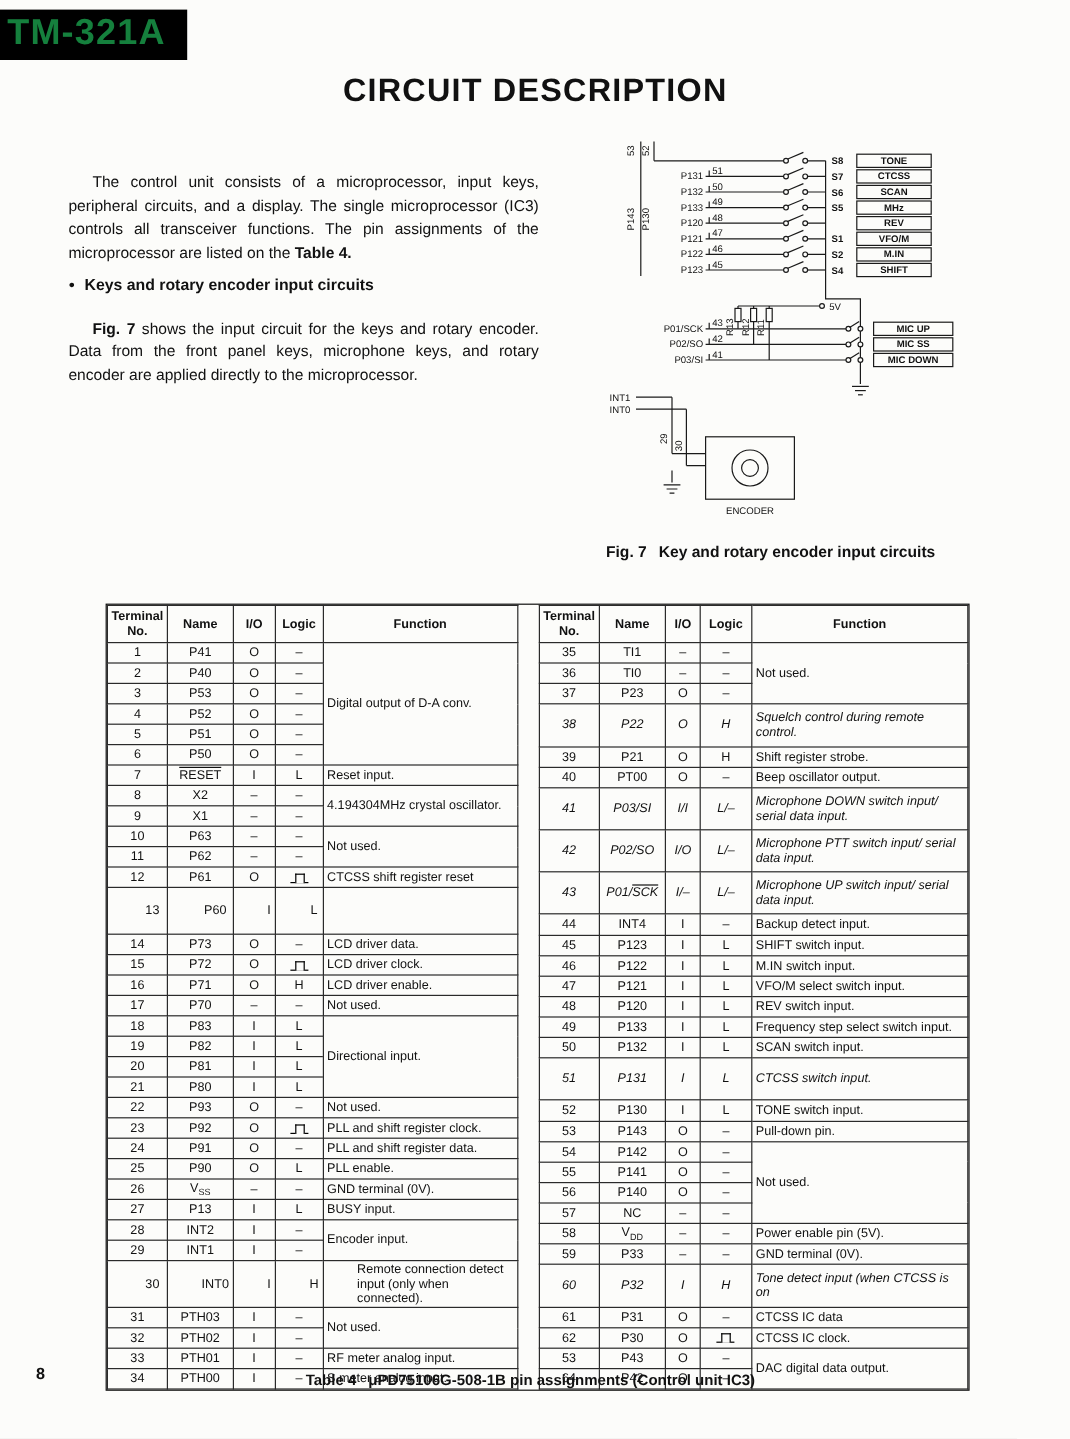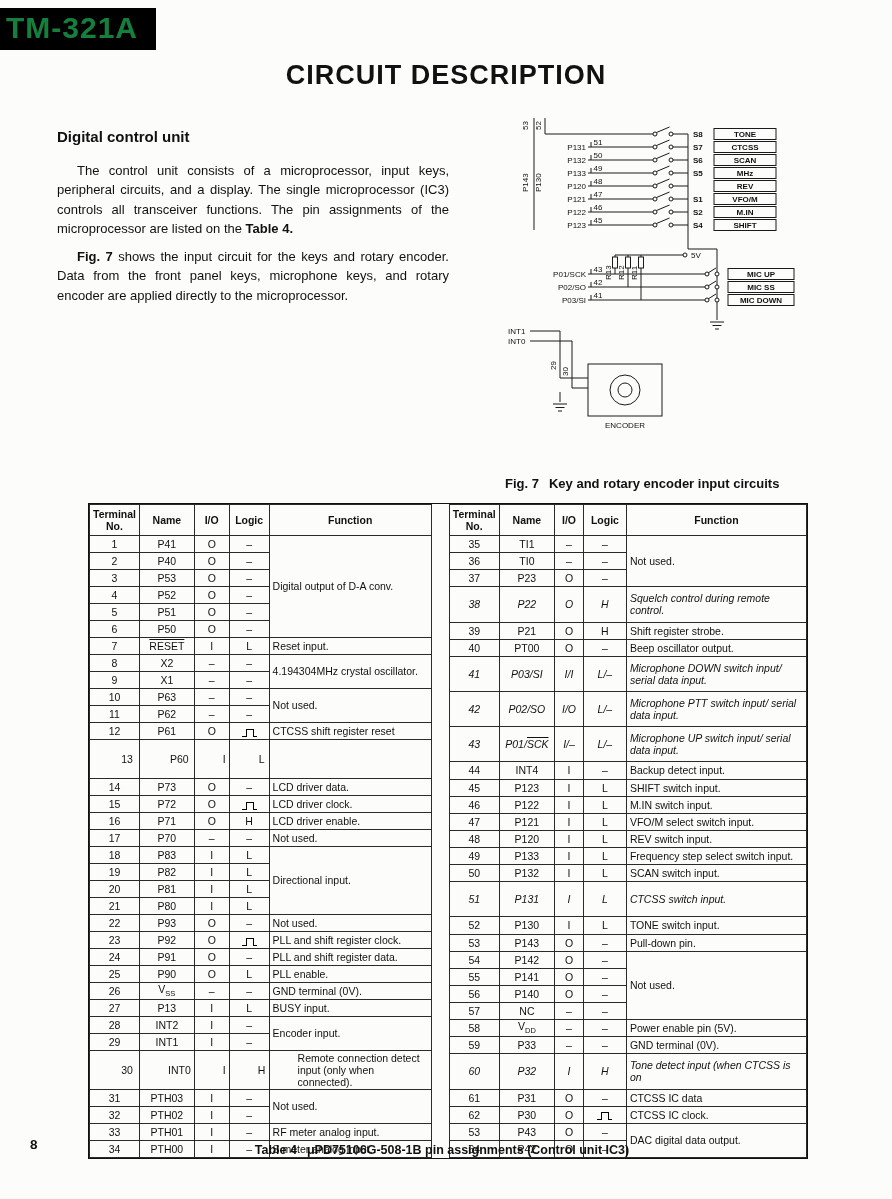--- a/index.html
+++ b/index.html
@@ -9,29 +9,29 @@
   .badge{position:absolute;left:0;top:8px;background:#000;color:#15803d;
          font-size:30px;font-weight:bold;letter-spacing:1px;padding:3px 18px 5px 6px;}
   
   .title{position:absolute;left:0;top:60px;width:100%;text-align:center;
          font-size:27px;font-weight:bold;letter-spacing:1px;}
   
   .textcol{position:absolute;left:57px;top:126px;width:392px;font-size:13px;line-height:1.5;}
   .textcol h2{font-size:15px;font-weight:bold;margin:0 0 12px 0;}
   .bullet-line{font-weight:bold;font-size:13.2px;margin:2px 0 2px 0;}
   .bullet-dot{font-size:9px;vertical-align:2px;margin-right:8px;}
-  .textcol p{margin:0 0 8px 0;text-align:justify;text-indent:20px;}
+  .textcol p{margin:16px 0 8px 0;text-align:justify;text-indent:20px;}
   .b{font-weight:bold;}
   
   .diagram{position:absolute;left:448px;top:112px;}
   #circuit line,#circuit rect,#circuit polyline{stroke:#1a1a1a;fill:none;stroke-width:1;}
   #circuit circle{stroke:#1a1a1a;fill:#fcfcfa;stroke-width:1;}
   #circuit rect{fill:#fcfcfa;}
   #circuit text{fill:#111;font-family:"Liberation Sans",sans-serif;font-size:8px;}
-  .fig-caption{position:absolute;left:505px;top:452px;font-size:13px;font-weight:bold;margin-top:24px;}
+  .fig-caption{position:absolute;left:505px;top:452px;font-size:13px;font-weight:bold;}
   .fig-caption span{margin-right:10px;}
   
   .tablewrap{position:absolute;left:88px;top:503px;width:718px;display:flex;align-items:stretch;
              border:1.5px solid #111;gap:17px;}
   table.pintable{border-collapse:collapse;table-layout:fixed;font-size:10.5px;}
   .pintable th,.pintable td{border:1px solid #2a2a2a;padding:0 3px;line-height:1.15;overflow:hidden;}
   .pintable th{height:30px;font-weight:bold;text-align:center;white-space:pre-line;font-size:10.5px;}
   .pintable td{height:16px;}
   .t-left tr.tall td{height:38px;padding-left:28px;}
   .t-right tr.tall td{height:34px;font-style:italic;}
@@ -52,22 +52,22 @@
 </head>
 <body>
 
 <div class="page">
 
   <div class="badge">TM-321A</div>
 
   <div class="title">CIRCUIT DESCRIPTION</div>
 
   <div class="textcol">
-    <h2>Digital control unit</h2>
     <p><span>The control unit consists of a microprocessor, input keys, peripheral circuits, and a display. The single microprocessor (IC3) controls all transceiver functions. The pin assignments of the microprocessor are listed on the</span> <span class="b">Table 4.</span></p>
+    <div class="bullet-line"><span class="bullet-dot">●</span><span>Keys and rotary encoder input circuits</span></div>
     <p><span class="b">Fig. 7</span> <span>shows the input circuit for the keys and rotary encoder. Data from the front panel keys, microphone keys, and rotary encoder are applied directly to the microprocessor.</span></p>
   </div>
 
   <div class="diagram">
     <svg id="circuit" width="440" height="332" viewBox="0 0 440 332">
 
       <g>
         <line x1="86" y1="6" x2="86" y2="118"></line>
         <line x1="97" y1="6" x2="97" y2="22"></line>
         <text x="80" y="18" font-size="7" transform="rotate(-90 80 18)">53</text>

